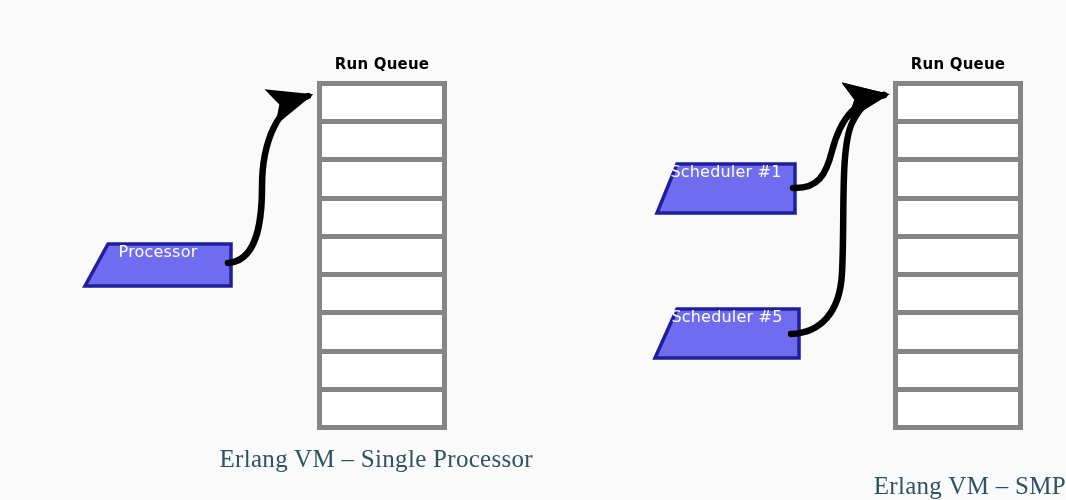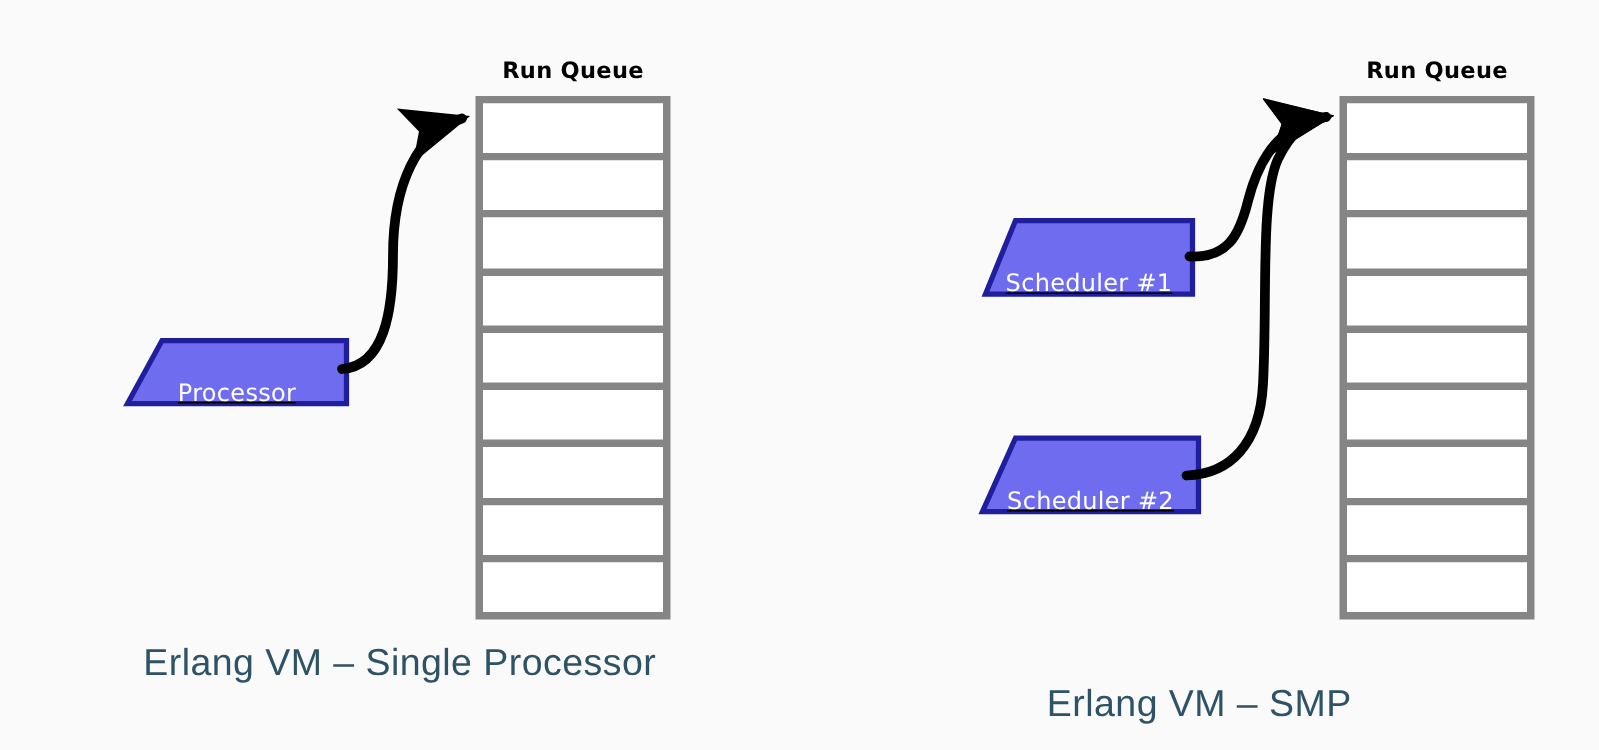--- a/index.html
+++ b/index.html
@@ -11,21 +11,21 @@
     width: 1066px;
     height: 500px;
     background: #fafafa;
     font-family: "DejaVu Sans", sans-serif;
     overflow: hidden;
     position: relative;
   }
   #canvas {
     position: absolute;
     left: 0;
-    top: 0;
+    top: 17px;
     width: 1066px;
     height: 440px;
   }
   .panel {
     position: absolute;
     top: 0;
     height: 500px;
   }
   #panel-single { left: 0px;   width: 533px; }
   #panel-smp    { left: 533px; width: 533px; }
@@ -65,23 +65,22 @@
     box-sizing: border-box;
   }
   .queue-cell:last-child {
     border-bottom: none;
   }
 
   
   .scheduler {
     position: absolute;
     display: flex;
-    align-items: flex-end;
+    align-items: flex-start;
     justify-content: center;
-    text-decoration: underline;
   }
   .scheduler svg {
     position: absolute;
     left: 0;
     top: 0;
     overflow: visible;
   }
   .scheduler-label {
     position: relative;
     z-index: 2;
@@ -91,25 +90,25 @@
     white-space: nowrap;
     letter-spacing: 0.2px;
     text-align: center;
     width: 100%;
   }
 
   
   .caption {
     position: absolute;
     top: 428px;
-    text-align: center;
+    text-align: right;
     font-size: 25px;
     color: #2e5266;
     white-space: nowrap;
-    font-family: Liberation Sans, sans-serif;
+    font-family: Liberation Serif, serif;
     letter-spacing: 0.3px;
   }
   #caption-single { left: 0px;   width: 533px; }
   #caption-smp    { left: 533px; width: 533px; margin-top: 27px; }
 
   
   #arrows {
     position: absolute;
     left: 0;
     top: 0;
@@ -169,21 +168,21 @@
       <svg width="142" height="53" viewBox="0 0 142 53">
         <polygon points="22,2 140,2 140,51 2,51" fill="#6f6cf0" stroke="#1f1f9e" stroke-width="3.5" stroke-linejoin="miter"></polygon>
       </svg>
       <span class="scheduler-label">Scheduler #1</span>
     </div>
 
     <div class="scheduler" style="left:120px; top:290px; width:148px; height:53px;">
       <svg width="148" height="53" viewBox="0 0 148 53">
         <polygon points="24,2 146,2 146,51 2,51" fill="#6f6cf0" stroke="#1f1f9e" stroke-width="3.5" stroke-linejoin="miter"></polygon>
       </svg>
-      <span class="scheduler-label">Scheduler #2</span>
+      <span class="scheduler-label">Scheduler #5</span>
     </div>
   </div>
 
   <svg id="arrows" viewBox="0 0 1066 500">
     <defs>
       <marker id="arrowhead" viewBox="0 0 12 10" refX="10.5" refY="5" markerWidth="7" markerHeight="6" orient="auto-start-reverse">
         <path d="M 0 0 L 12 5 L 0 10 L 2.6 5 Z" fill="#000000"></path>
       </marker>
     </defs>
 

